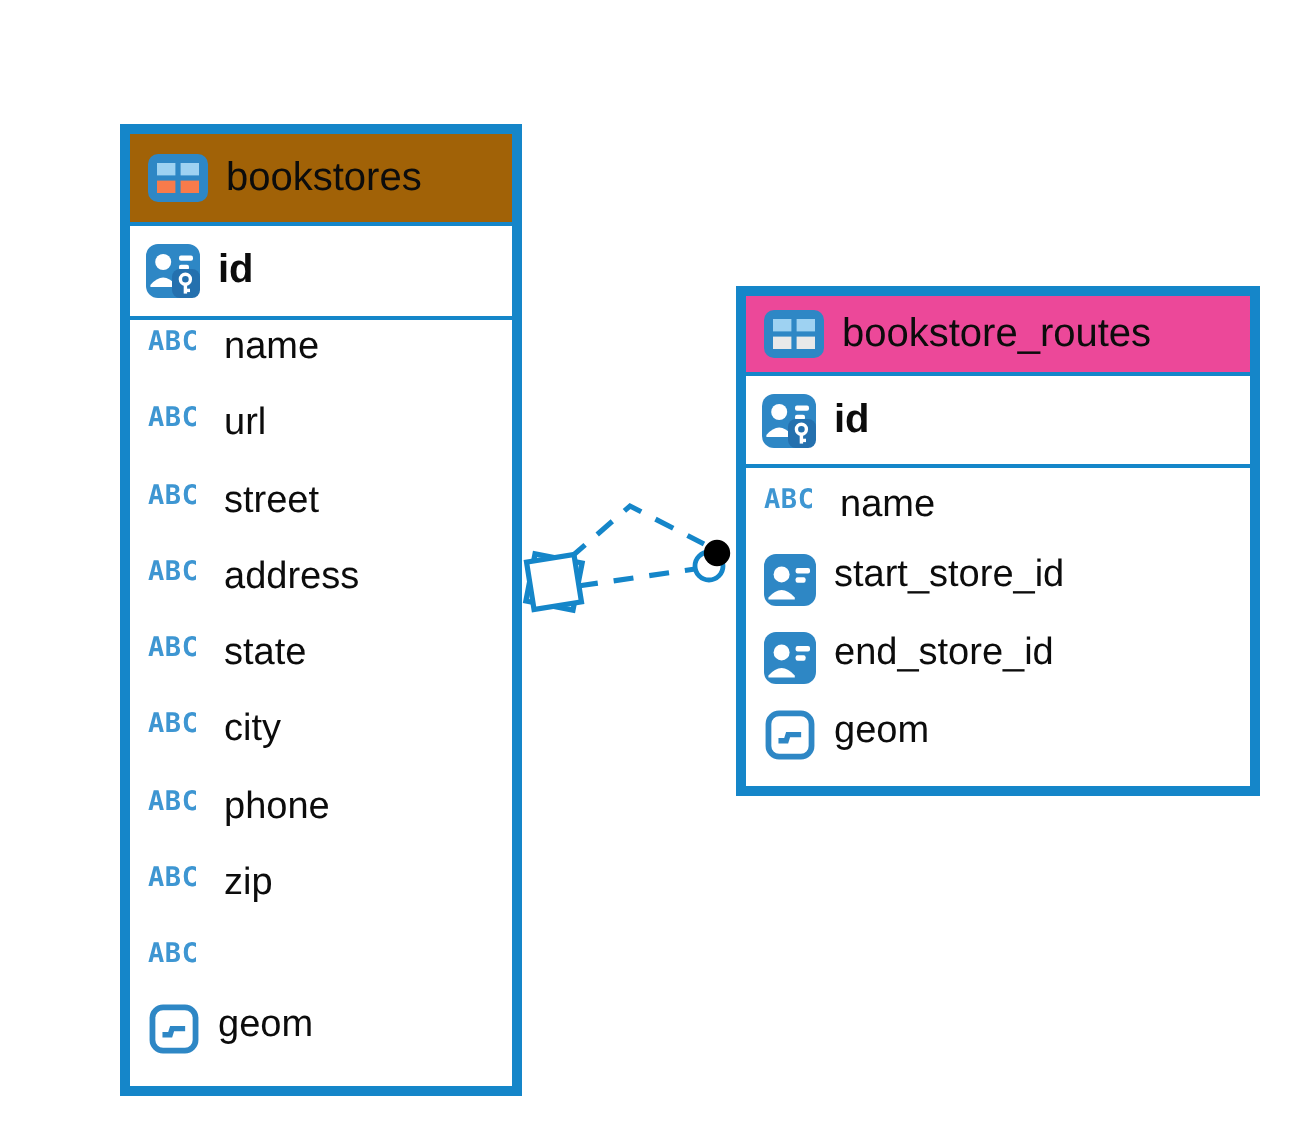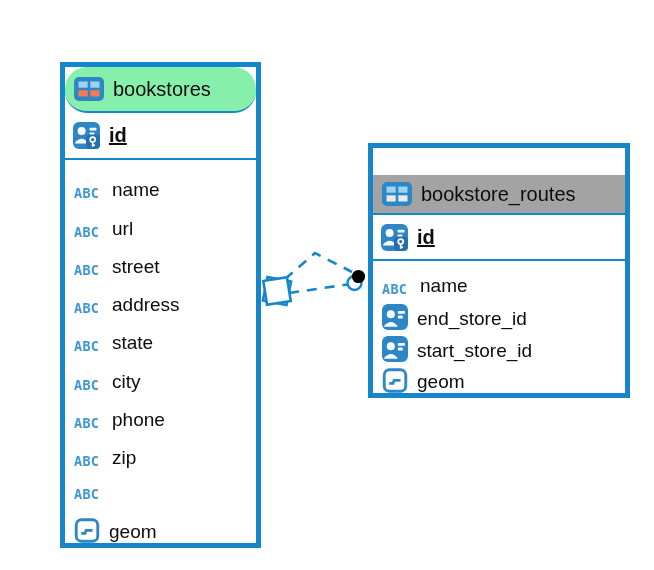--- a/index.html
+++ b/index.html
@@ -10,32 +10,32 @@
   .er-table{
     position:absolute;background:#ffffff;border:5px solid #1586C9;
     box-sizing:border-box;display:flex;flex-direction:column;
   }
   .t-bookstores{left:60px;top:62px;width:201px;height:486px;}
   .t-routes{left:368px;top:143px;width:262px;height:255px;}
   .thead{
     display:flex;align-items:center;gap:9px;padding:0 0 0 9px;
     border-bottom:2px solid #1586C9;flex:0 0 auto;font-size:20px;
   }
-  .thead.orange{background:#86efac;color:#F87B4B;height:44px;border-radius:22px;}
-  .t-routes .thead{background:#a3a3a3;color:#E9E9E9;height:38px;margin-top:27px;}
+  .thead.orange{background:#a16207;color:#F87B4B;height:44px;}
+  .t-routes .thead{background:#ec4899;color:#E9E9E9;height:38px;}
   .thead .ttl{color:#0c0c0c;}
   .pk-row{
     display:flex;align-items:center;gap:9px;padding:0 0 0 8px;
     border-bottom:2px solid #1586C9;flex:0 0 auto;height:45px;
-    font-weight:bold;font-size:20px;text-decoration:underline;
+    font-weight:bold;font-size:20px;
   }
   .t-routes .pk-row{height:44px;}
   .rows{flex:1 1 auto;display:flex;flex-direction:column;padding-top:3px;}
   .t-routes .rows{padding-top:8px;}
-  .frow{flex:1 1 auto;display:flex;align-items:flex-end;gap:9px;padding-left:9px;font-size:19px;}
+  .frow{flex:1 1 auto;display:flex;align-items:flex-start;gap:9px;padding-left:9px;font-size:19px;}
   .abc{
     color:#3E96D2;font-weight:800;font-size:13.5px;letter-spacing:.3px;
     width:29px;flex:0 0 29px;text-align:left;font-family:"DejaVu Sans Mono","Liberation Mono",monospace;
   }
   .ticon{flex:0 0 auto;display:block;}
   .fic{flex:0 0 26px;}
   .conn{position:absolute;left:0;top:0;z-index:6;pointer-events:none;}
   .defs{position:absolute;width:0;height:0;overflow:hidden;}
 </style>
 </head>
@@ -163,27 +163,27 @@
     </div>
     <div class="rows">
       <div class="frow">
         <span class="abc">ABC</span>
         <span>name</span>
       </div>
       <div class="frow">
         <svg class="ticon fic" width="26" height="26">
             <use href="#icon-fk"></use>
           </svg>
-        <span>end_store_id</span>
+        <span>start_store_id</span>
       </div>
       <div class="frow">
         <svg class="ticon fic" width="26" height="26">
             <use href="#icon-fk"></use>
           </svg>
-        <span>start_store_id</span>
+        <span>end_store_id</span>
       </div>
       <div class="frow">
         <svg class="ticon fic" width="25" height="25">
             <use href="#icon-geom"></use>
           </svg>
         <span>geom</span>
       </div>
     </div>
   </section>
 

